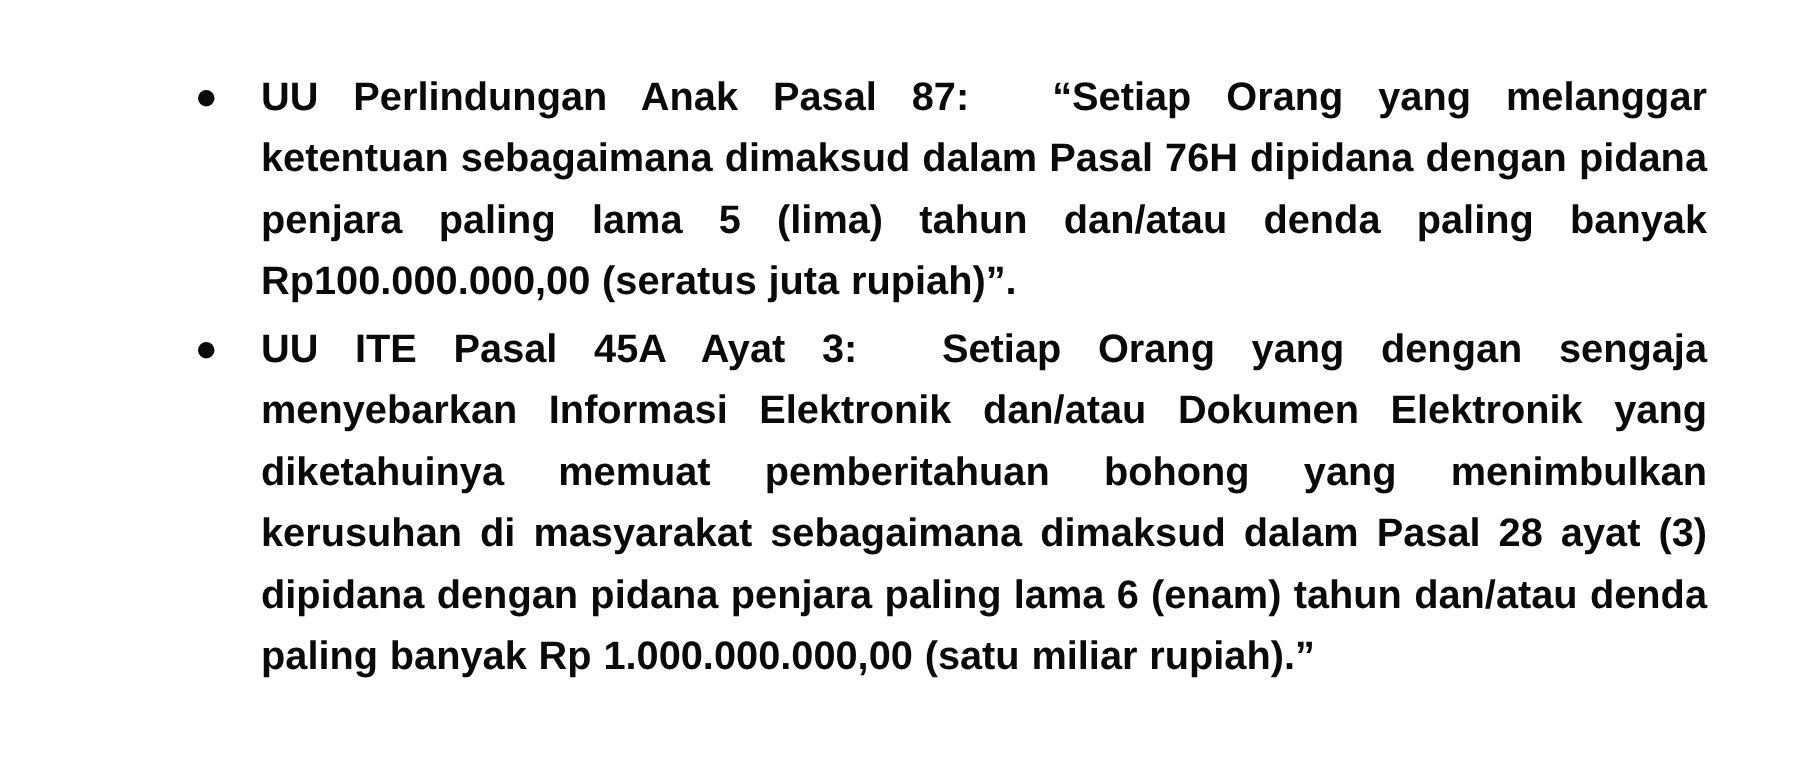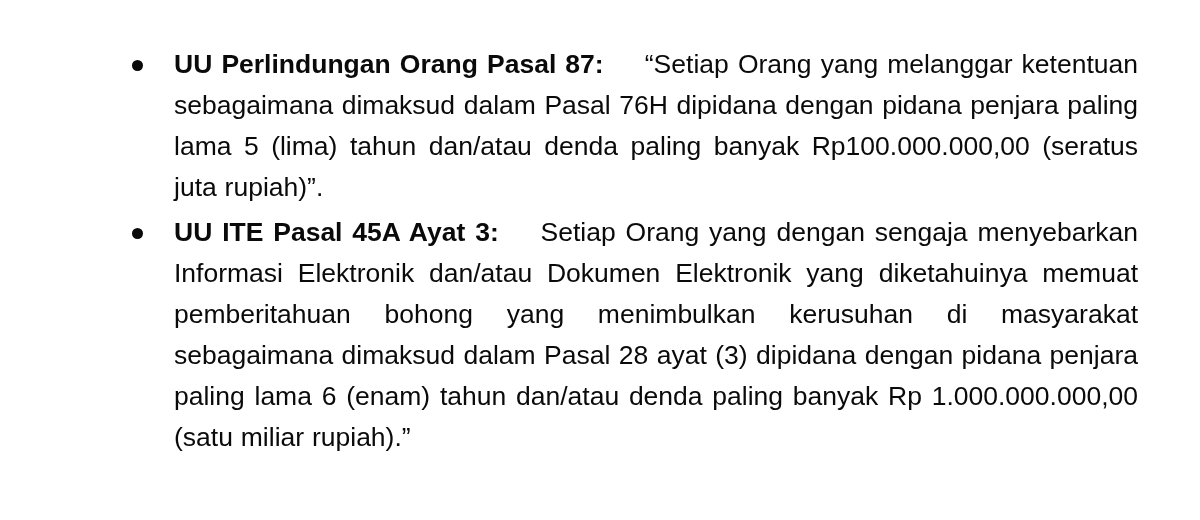--- a/index.html
+++ b/index.html
@@ -51,33 +51,33 @@
     text-justify: inter-word;
     letter-spacing: 0px;
     word-spacing: 0.5px;
     color: #0a0a0a;
   }
   .lead {
     font-weight: bold;
   }
   
   .para .tail {
-    font-weight: normal;
+    font-weight: bold;
     margin-left: 32px;
   }
 </style>
 </head>
 <body>
 
 <div class="page">
   <ul class="bullet-list">
 
     <li class="bullet-item">
       <span class="bullet-marker"></span>
-      <p class="para"><span class="lead">UU Perlindungan Orang Pasal 87:</span><span class="tail"> “Setiap Orang yang melanggar ketentuan sebagaimana dimaksud dalam Pasal 76H dipidana dengan pidana penjara paling lama 5 (lima) tahun dan/atau denda paling banyak Rp100.000.000,00 (seratus juta rupiah)”.</span></p>
+      <p class="para"><span class="lead">UU Perlindungan Anak Pasal 87:</span><span class="tail"> “Setiap Orang yang melanggar ketentuan sebagaimana dimaksud dalam Pasal 76H dipidana dengan pidana penjara paling lama 5 (lima) tahun dan/atau denda paling banyak Rp100.000.000,00 (seratus juta rupiah)”.</span></p>
     </li>
 
     <li class="bullet-item">
       <span class="bullet-marker"></span>
       <p class="para"><span class="lead">UU ITE Pasal 45A Ayat 3:</span><span class="tail"> Setiap Orang yang dengan sengaja menyebarkan Informasi Elektronik dan/atau Dokumen Elektronik yang diketahuinya memuat pemberitahuan bohong yang menimbulkan kerusuhan di masyarakat sebagaimana dimaksud dalam Pasal 28 ayat (3) dipidana dengan pidana penjara paling lama 6 (enam) tahun dan/atau denda paling banyak Rp 1.000.000.000,00 (satu miliar rupiah).”</span></p>
     </li>
 
   </ul>
 </div>
 

